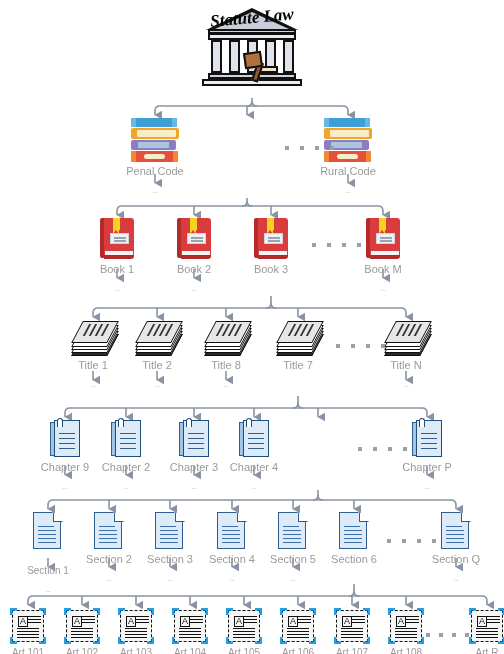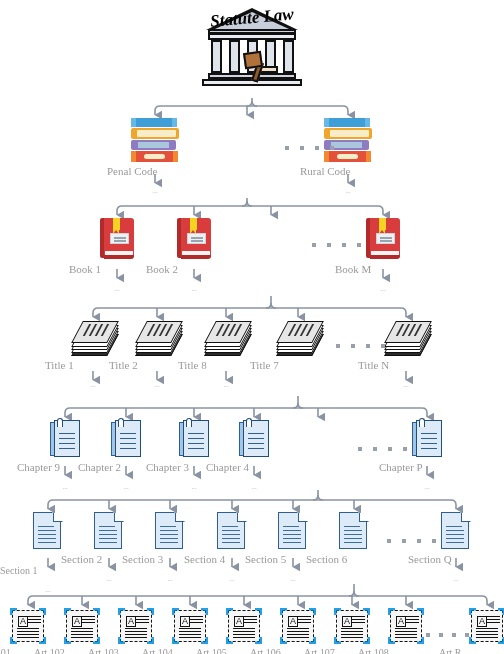--- a/index.html
+++ b/index.html
@@ -7,24 +7,24 @@
     width:504px;height:654px;overflow:hidden;position:relative;
     font-family:"Liberation Serif", serif;
   }
   #diagram{position:absolute;left:0;top:0;width:504px;height:654px;}
   .layer{position:absolute;left:0;top:0;width:504px;height:654px;}
   svg.connectors{position:absolute;left:0;top:0;width:504px;height:654px;pointer-events:none;}
 
   .node{position:absolute;text-align:center;}
   .node .icon{position:relative;margin:0 auto;}
   .label{
-    font-family:Liberation Serif, serif;
+    font-family:Liberation Sans, sans-serif;
     color:#9a9a9a;
     white-space:nowrap;
-    text-align:left;
+    text-align:center;
     line-height:1;
   }
   .dots-label{
     font-family:"Liberation Serif", serif;
     color:#b9b9b9;
     font-size:7px;
     line-height:1;
     text-align:center;
   }
   .ell{position:absolute;display:flex;gap:6px;align-items:center;}
@@ -318,20 +318,36 @@
         <div class="rb-mark"></div>
         <div class="rb-plate">
               <i></i>
               <i></i>
             </div>
       </div>
         </div>
         <div class="label" style="font-size:11px;margin-top:4px;">Book 2</div>
         <div class="dots-label" style="margin-top:11px;">...</div>
       </div>
+      <div class="node" style="left: 223px; top: 218px; width: 96px;">
+        <div style="display:flex;justify-content:center;">
+          <div class="icon rbook">
+        <div class="rb-spine"></div>
+            <div class="rb-body"></div>
+        <div class="rb-pages"></div>
+            <div class="rb-foot"></div>
+        <div class="rb-mark"></div>
+        <div class="rb-plate">
+              <i></i>
+              <i></i>
+            </div>
+      </div>
+        </div>
+        <div class="label" style="font-size:11px;margin-top:4px;">Book 3</div>
+      </div>
       <div class="node" style="left: 335px; top: 218px; width: 96px;">
         <div style="display:flex;justify-content:center;">
           <div class="icon rbook">
         <div class="rb-spine"></div>
             <div class="rb-body"></div>
         <div class="rb-pages"></div>
             <div class="rb-foot"></div>
         <div class="rb-mark"></div>
         <div class="rb-plate">
               <i></i>

